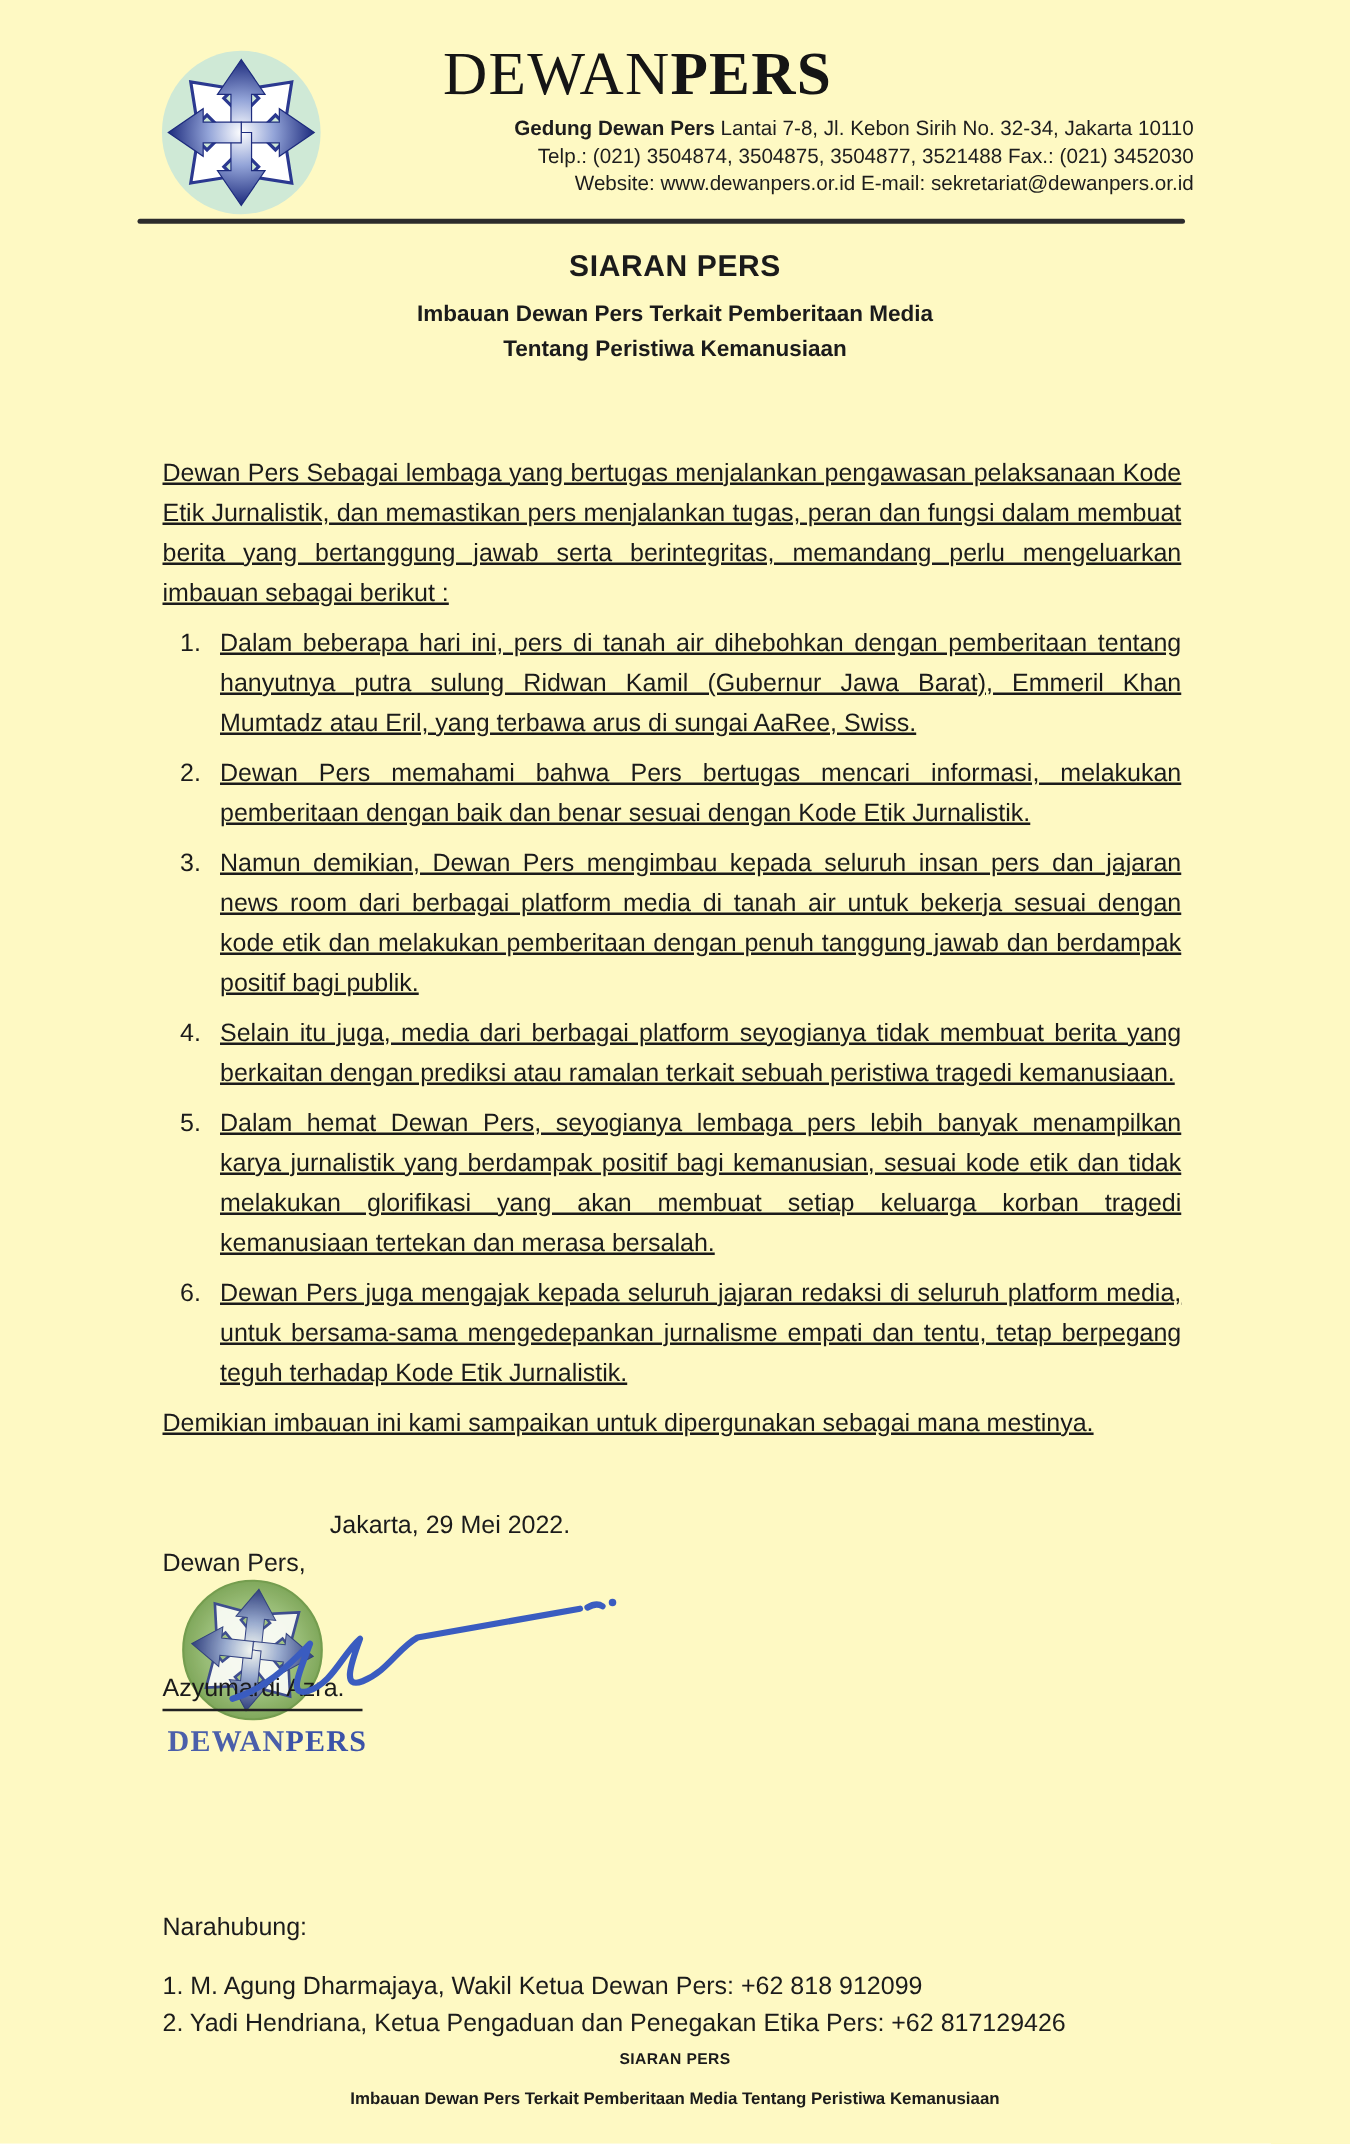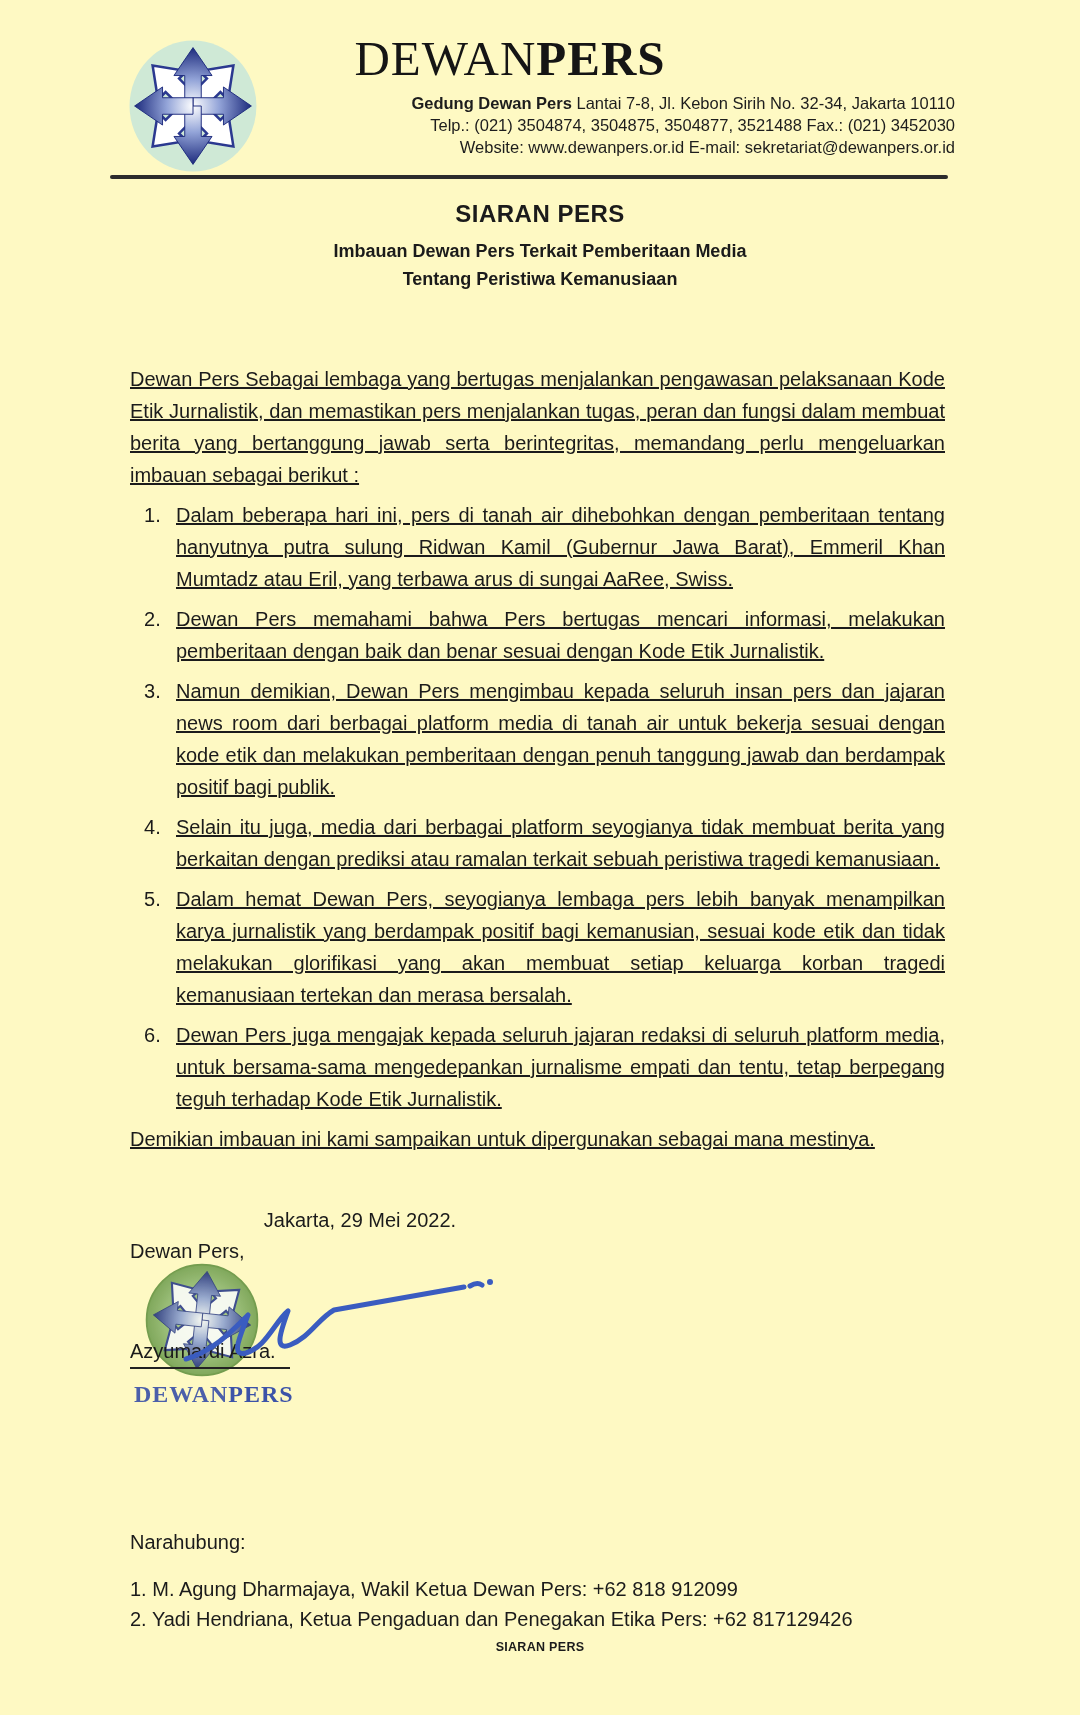--- a/index.html
+++ b/index.html
@@ -178,15 +178,16 @@
   </div>
 
   <div class="contacts">
     <p class="contacts-heading">Narahubung:</p>
     <p class="contact-line">1. M. Agung Dharmajaya, Wakil Ketua Dewan Pers: +62 818 912099</p>
     <p class="contact-line">2. Yadi Hendriana, Ketua Pengaduan dan Penegakan Etika Pers: +62 817129426</p>
   </div>
 
   <div class="footer">
     <div class="footer-line1">SIARAN PERS</div>
+    <div class="footer-line2">Imbauan Dewan Pers Terkait Pemberitaan Media Tentang Peristiwa Kemanusiaan</div>
   </div>
 
 </div>
 
 </body></html>

